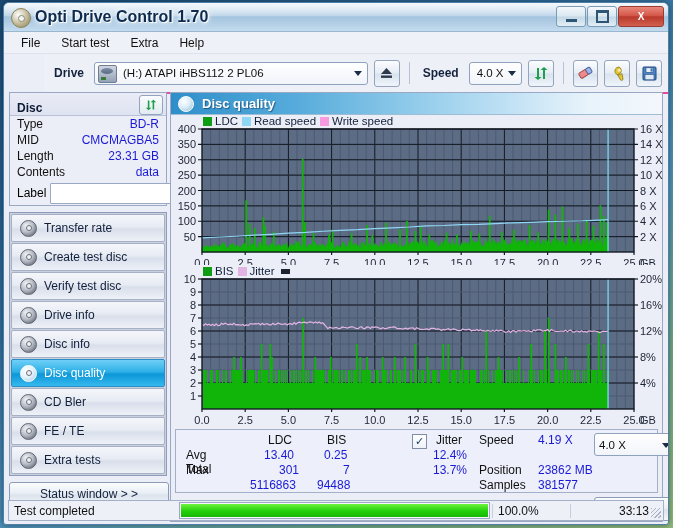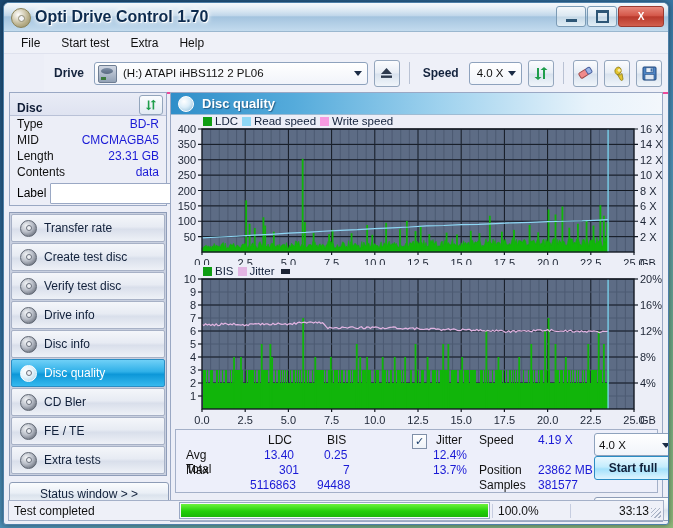--- a/index.html
+++ b/index.html
@@ -918,21 +918,20 @@
         <div class="st v" style="left:362px;top:3px;">4.19 X</div>
         <div class="st k" style="left:303px;top:33px;">Position</div>
         <div class="st v" style="left:362px;top:33px;">23862 MB</div>
         <div class="st k" style="left:303px;top:48px;">Samples</div>
         <div class="st v" style="left:362px;top:48px;">381577</div>
 
         <div class="combo" id="stats-speed-combo" style="position:absolute;left:418px;top:3px;width:76px;">
           <span class="stext">4.0 X</span>
           <span class="arrow"></span>
         </div>
-        <div class="sbtn hot" style="left:418px;top:26px;width:76px;">Start full</div>
         <div class="sbtn normal" style="left:418px;top:51px;width:76px;">Start part</div>
       </div>
     </div>
 
     <div id="statusbar">
       <div id="sb-text">Test completed</div>
       <div id="sb-prog">
         <div id="sb-fill" style="width: calc(100% - 2px);"></div>
       </div>
       <div id="sb-pct">100.0%</div>

